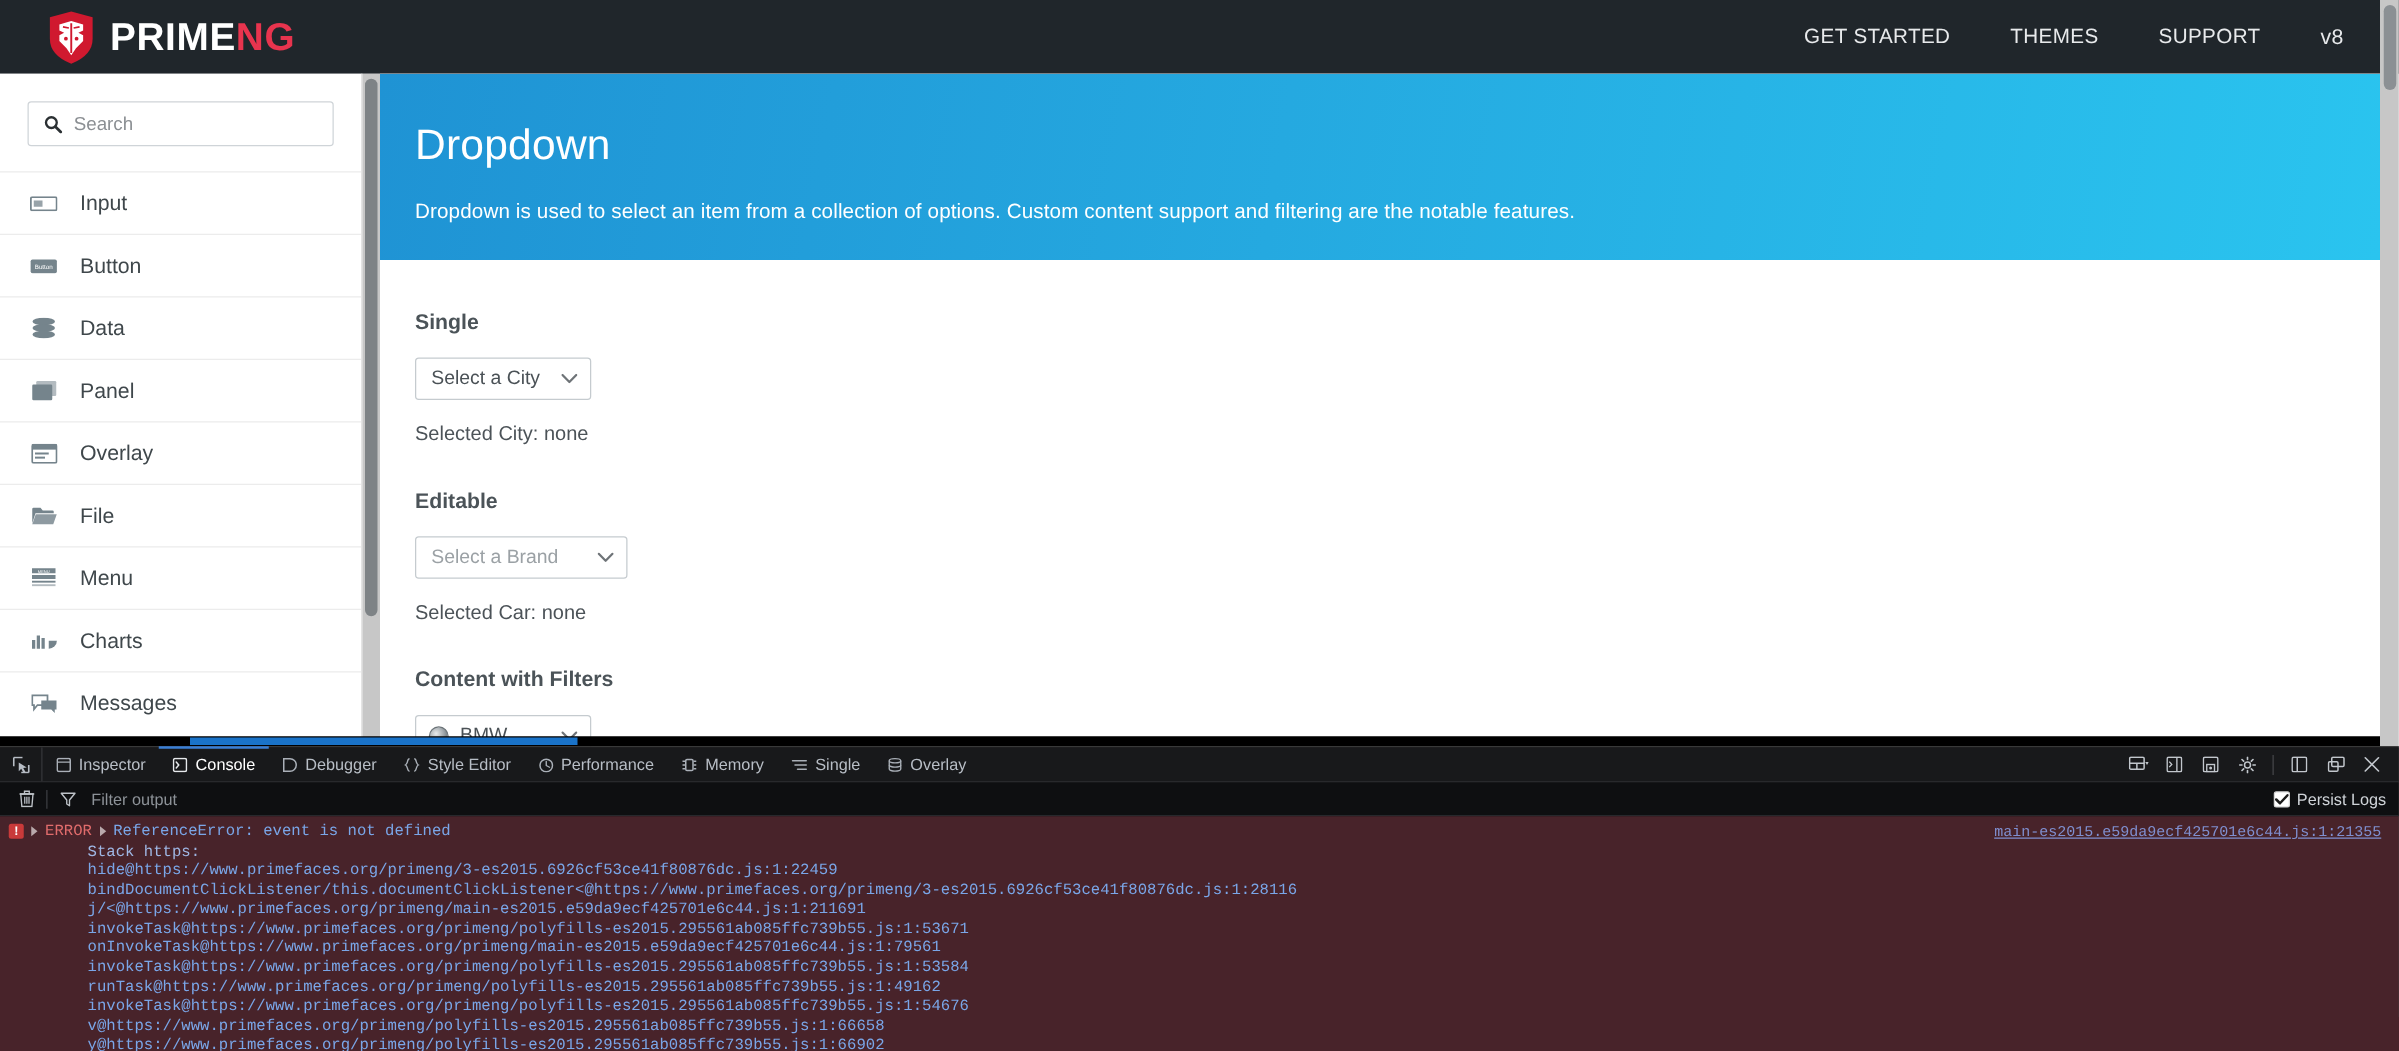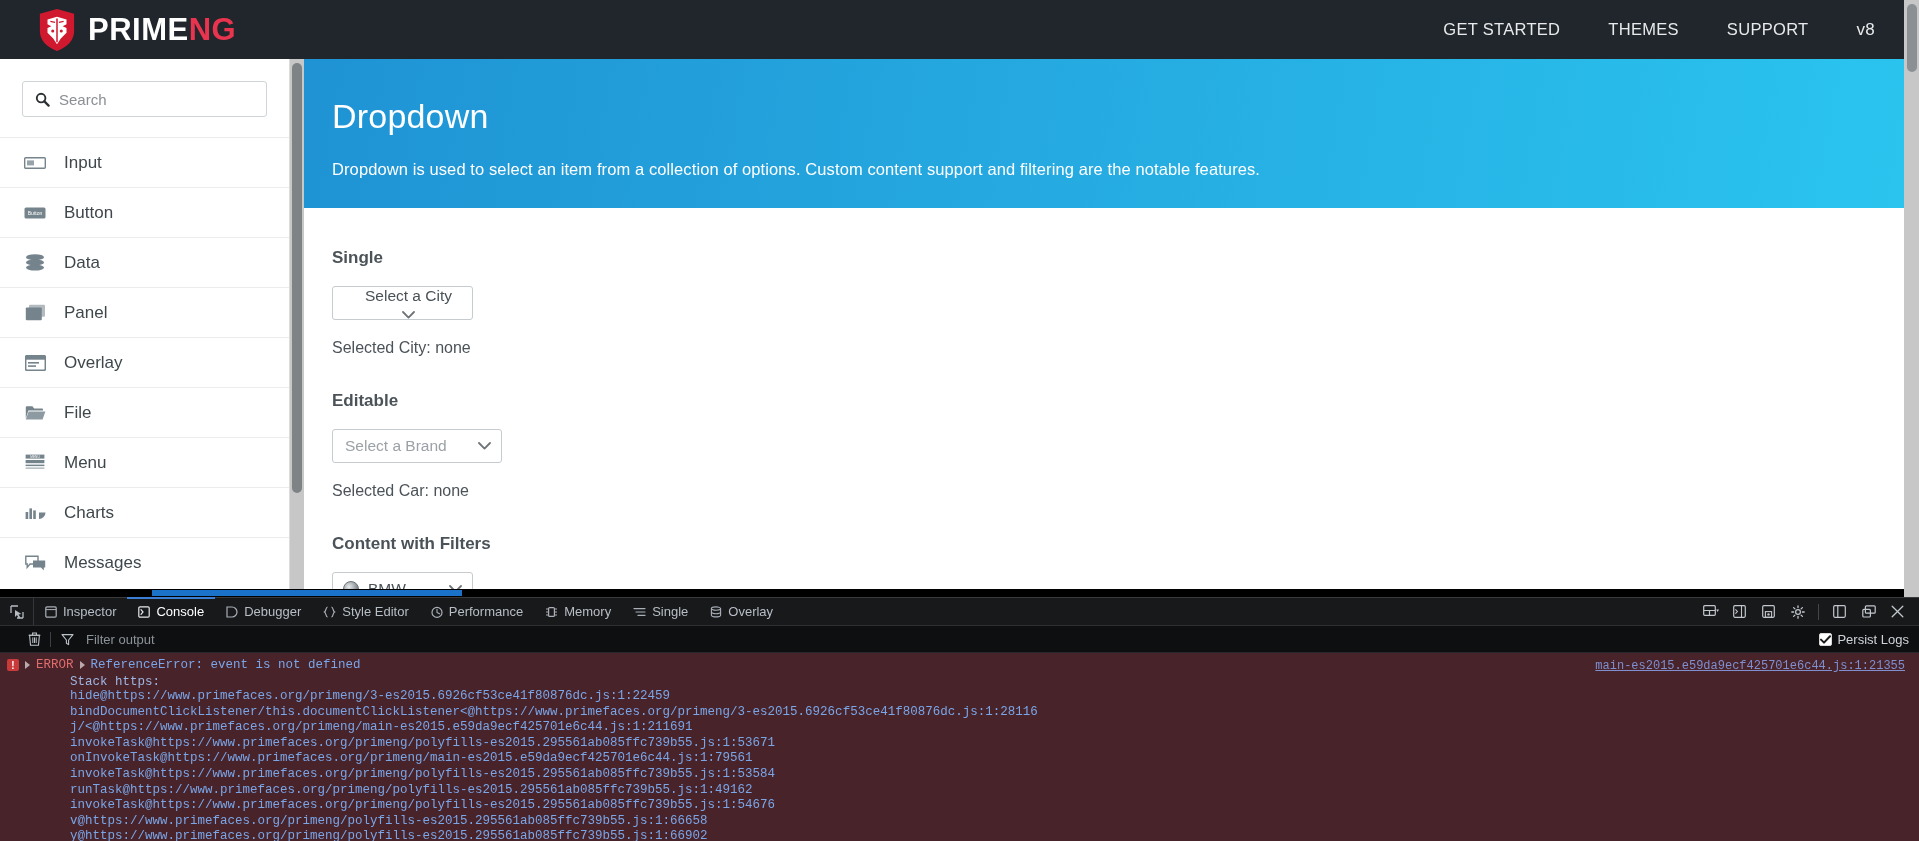--- a/index.html
+++ b/index.html
@@ -102,21 +102,21 @@
     background: #ffffff; display: inline-flex; align-items: center;
     cursor: pointer; padding: 0 0 0 12px; position: relative;
     font-size: 15.5px; color: #4a5156; user-select: none;
   }
   .pdropdown .dd-label { flex: 1; white-space: nowrap; }
   .pdropdown .dd-label.muted { color: #9ba1a5; }
   .pdropdown .dd-caret {
     width: 34px; display: flex; align-items: center; justify-content: center;
     color: #6f7478;
   }
-  .dd-city { width: 141px; flex-direction: column; }
+  .dd-city { width: 141px; }
   .dd-brand { width: 170px; }
   .dd-filter { width: 141px; padding-left: 10px; }
   .car-logo {
     width: 16px; height: 16px; border-radius: 50%;
     background: radial-gradient(circle at 35% 35%, #e9ebec 0%, #9fa6ab 48%, #4a5358 100%);
     border: 1px solid #6c7479; margin-right: 9px; flex: 0 0 16px;
   }
   .selected-text { font-size: 16px; color: #4c5358; margin-top: 19px; }
 
   
@@ -174,21 +174,21 @@
   .dt-btn {
     width: 27px; height: 28px; display: flex;
     align-items: center; justify-content: center;
     color: #c2c7cd; cursor: pointer;
   }
   .dt-sep { width: 1px; height: 16px; background: #44464a; margin: 0 5px; }
 
   #dt-filterbar {
     height: 27px; display: flex; align-items: center;
     background: #0e0f11; border-bottom: 1px solid #27282c;
-    padding-left: 22px;
+    padding-left: 9px;
   }
   .fb-icon { width: 24px; display: flex; align-items: center; justify-content: center;
              color: #bdc2c8; cursor: pointer; }
   .fb-divider { width: 1px; height: 15px; background: #3d3f43; margin: 0 4px; }
   #filter-input {
     background: transparent; border: 0; outline: 0;
     color: #cfd3d8; font-size: 13px; margin-left: 7px; width: 300px;
     font-family: "Liberation Sans", sans-serif;
   }
   #filter-input::placeholder { color: #8d9298; }

